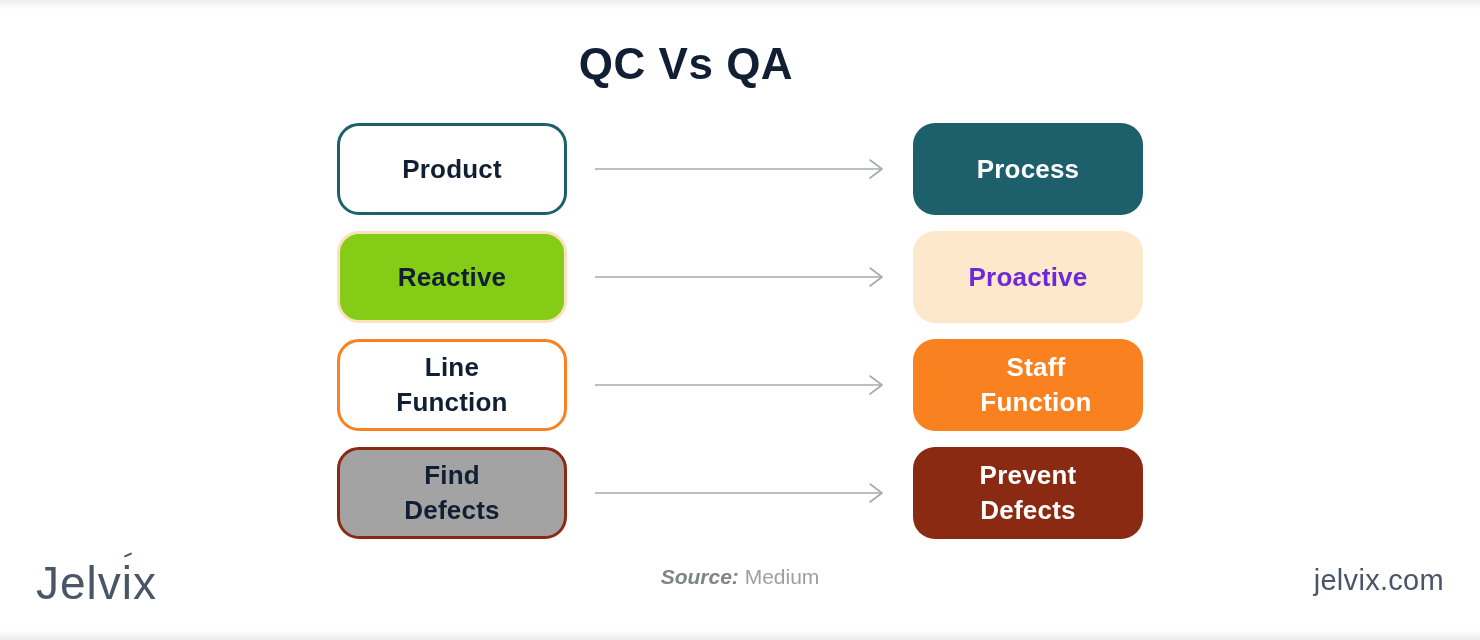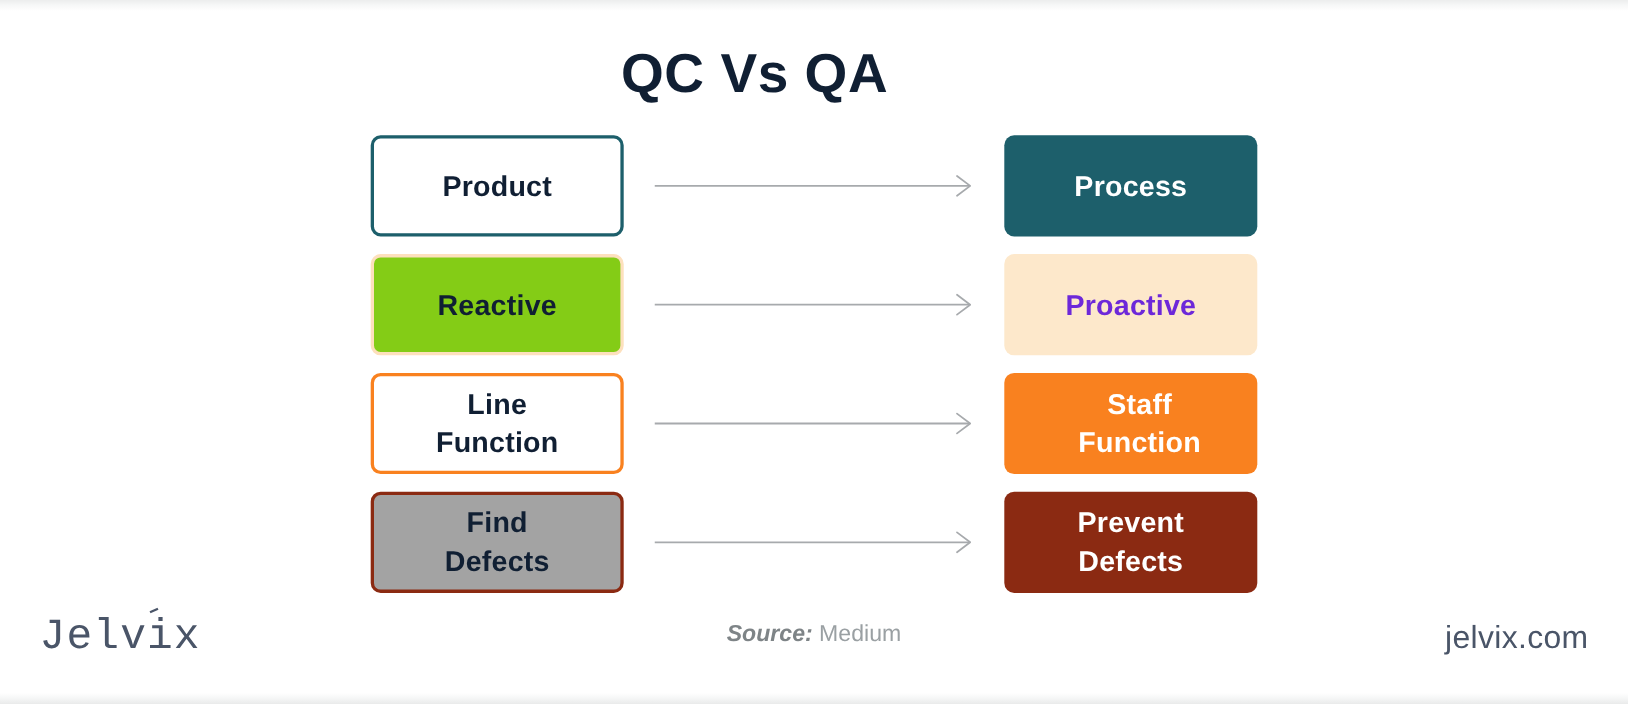--- a/index.html
+++ b/index.html
@@ -37,21 +37,21 @@
     inset: 0;
   }
 
   
   .title {
     position: absolute;
     top: 42px;
     left: 0;
     width: 1372px;
     text-align: center;
-    font-size: 50px;
+    font-size: 44px;
     font-weight: bold;
     letter-spacing: 0.5px;
     color: #101f33;
     line-height: 1;
   }
 
   
   .diagram {
     position: absolute;
     top: 123px;
@@ -64,21 +64,21 @@
     margin-bottom: 16px;
   }
   .row:last-child { margin-bottom: 0; }
 
   .box {
     position: absolute;
     top: 0;
     width: 230px;
     height: 92px;
     box-sizing: border-box;
-    border-radius: 9px;
+    border-radius: 22px;
     display: flex;
     align-items: center;
     justify-content: center;
     text-align: center;
     font-size: 26px;
     font-weight: bold;
     line-height: 1.33;
     letter-spacing: 0.2px;
   }
   .box.left {
@@ -122,26 +122,26 @@
   }
   .footer-source .src-value {
     font-weight: normal;
     color: #9aa0a3;
   }
 
   .logo {
     position: absolute;
     left: 36px;
     top: 560px;
-    font-size: 39px;
+    font-size: 46px;
     font-weight: normal;
     color: #4a5568;
     letter-spacing: 1px;
     line-height: 1;
-    font-family: Liberation Mono, monospace;
+    font-family: Liberation Sans, sans-serif;
   }
   .logo .dot-i {
     position: relative;
   }
   .logo .dot-i::after {
     content: "";
     position: absolute;
     top: -3px;
     left: 2px;
     width: 8px;

